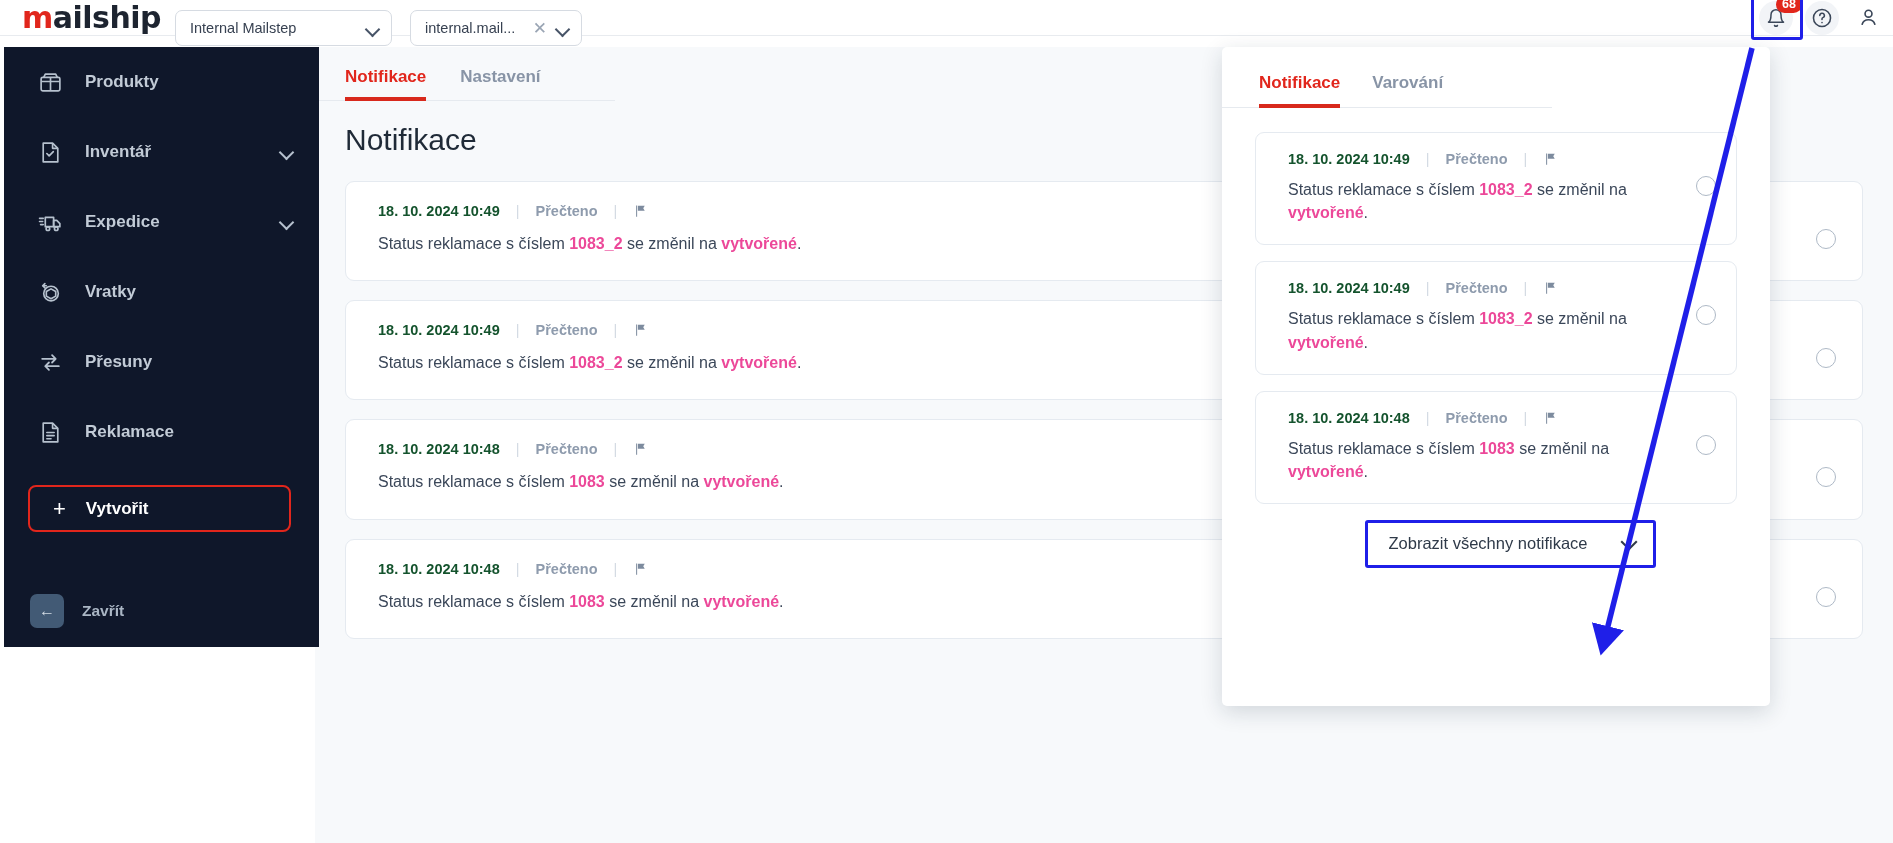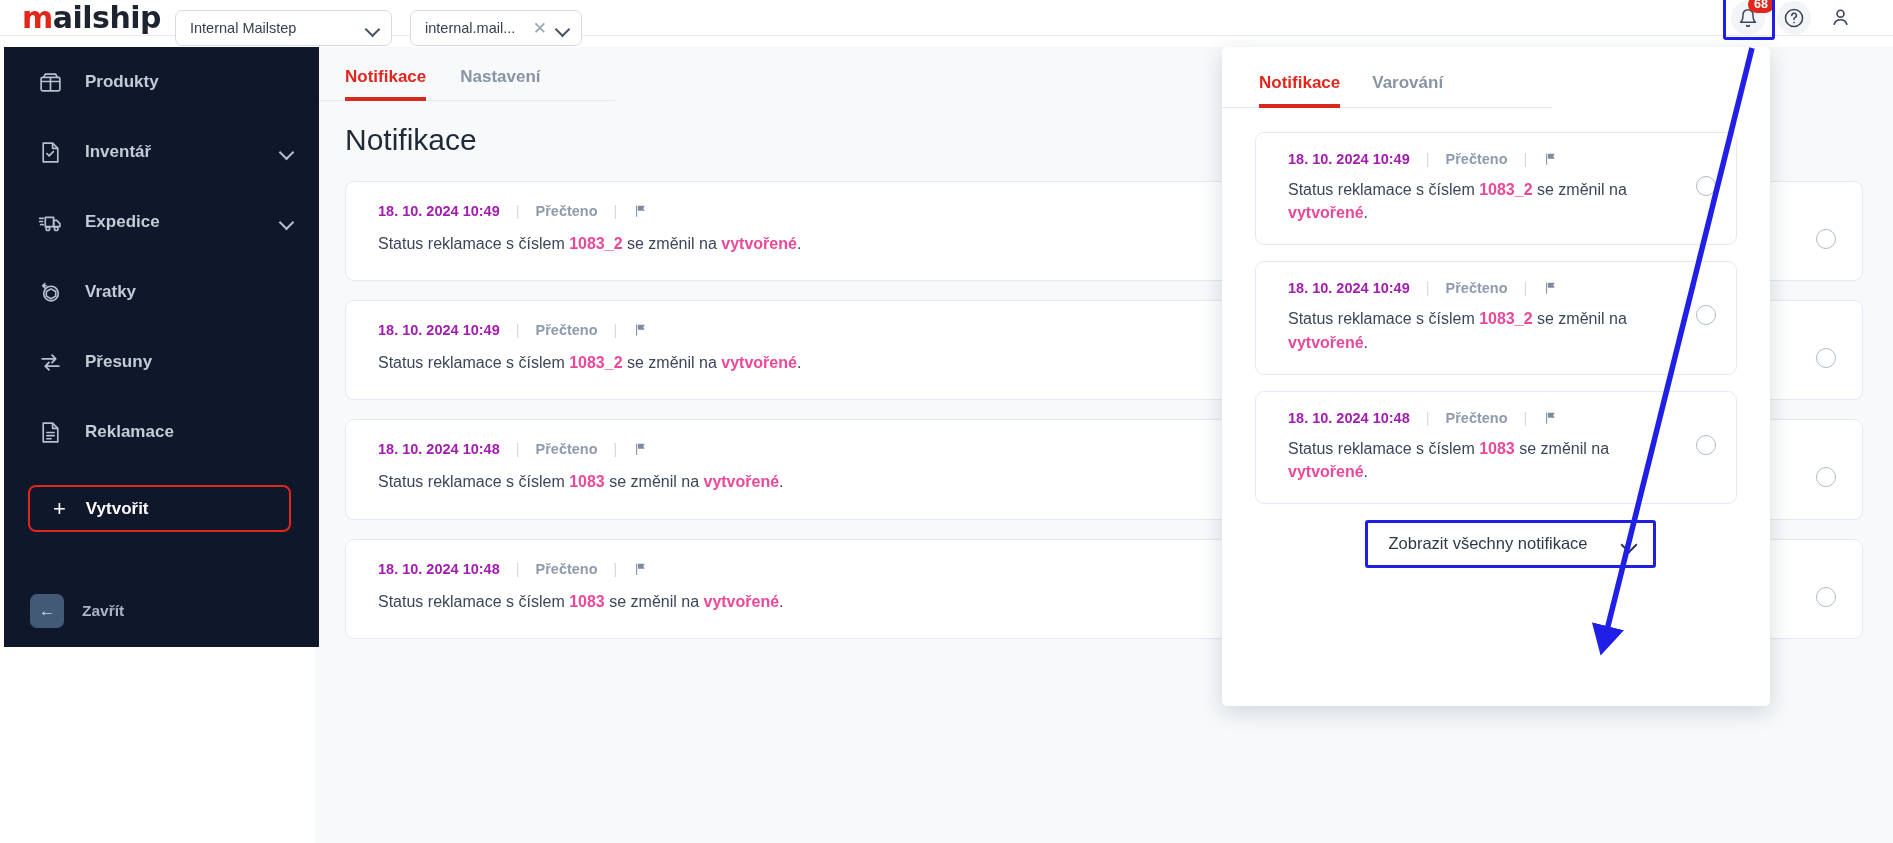--- a/index.html
+++ b/index.html
@@ -46,21 +46,21 @@
   .chev::before {
     content: ""; position: absolute; left: 1px; top: 2px;
     width: 9px; height: 9px;
     border-right: 2px solid #475467; border-bottom: 2px solid #475467;
     transform: rotate(45deg);
   }
   .xmark { color: #9aa5b4; font-size: 17px; line-height: 1; font-weight: 400; }
 
   .topbar-right {
     margin-left: auto; display: flex; align-items: center; gap: 12px;
-    padding-right: 36px;
+    padding-right: 8px;
   }
   .icon-round {
     width: 34px; height: 34px; border-radius: 50%;
     background: #f2f4f7;
     display: flex; align-items: center; justify-content: center;
     position: relative; cursor: pointer; color:#3b4759;
   }
   .badge {
     position: absolute; top: -5px; right: -9px;
     background: #e1261c; color: #fff;
@@ -153,21 +153,21 @@
     margin-bottom: 19px; padding: 21px 26px 25px 32px;
     display: flex; align-items: flex-start;
     min-height: 97px;
   }
   .n-body { flex: 1; }
   .n-meta {
     display: flex; align-items: center; gap: 0;
     font-size: 14.5px; font-weight: 700; color: #8e9bad;
     margin-bottom: 13px;
   }
-  .n-date { color: #a21caf; text-align: center; }
+  .n-date { color: #14532d; text-align: center; }
   .n-sep { color: #d3dae3; margin: 0 16px; font-weight: 400; }
   .n-status { color: #8e9bad; }
   .flag-icon { color: #7d8b9e; display:inline-flex; }
   .n-text { font-size: 16px; color: #3b4759; line-height: 1.45; }
   .n-text b { font-weight: 700; color: #ec4899; margin-top: 8px; }
   .n-radio {
     width: 20px; height: 20px; border-radius: 50%;
     border: 1.5px solid #aeb9c6; background: #fff;
     flex: 0 0 20px; margin-top: 26px; margin-left: 20px;
     cursor: pointer;
@@ -204,21 +204,21 @@
   .dd-card .n-meta { margin-bottom: 11px; }
   .dd-card .n-text { max-width: 355px; }
   .dd-card .n-radio { margin-top: 25px; margin-left: 12px; }
 
   .dd-footer { display: flex; justify-content: center; margin-top: 6px; }
   .dd-all-btn {
     position: relative;
     border: 3px solid #1f1fe8; border-radius: 3px;
     background: #fff;
     padding: 11px 18px 12px 20px;
-    display: flex; align-items: center; gap: 34px;
+    display: flex; gap: 34px;
     font-size: 16.5px; color: #2f3a49; font-weight: 400;
     cursor: pointer;
     margin-left: 29px;
   }
   .dd-all-btn .chev::before {
     border-right-color: #2f3a49; border-bottom-color: #2f3a49;
     width: 10px; height: 10px;
   }
 
   

